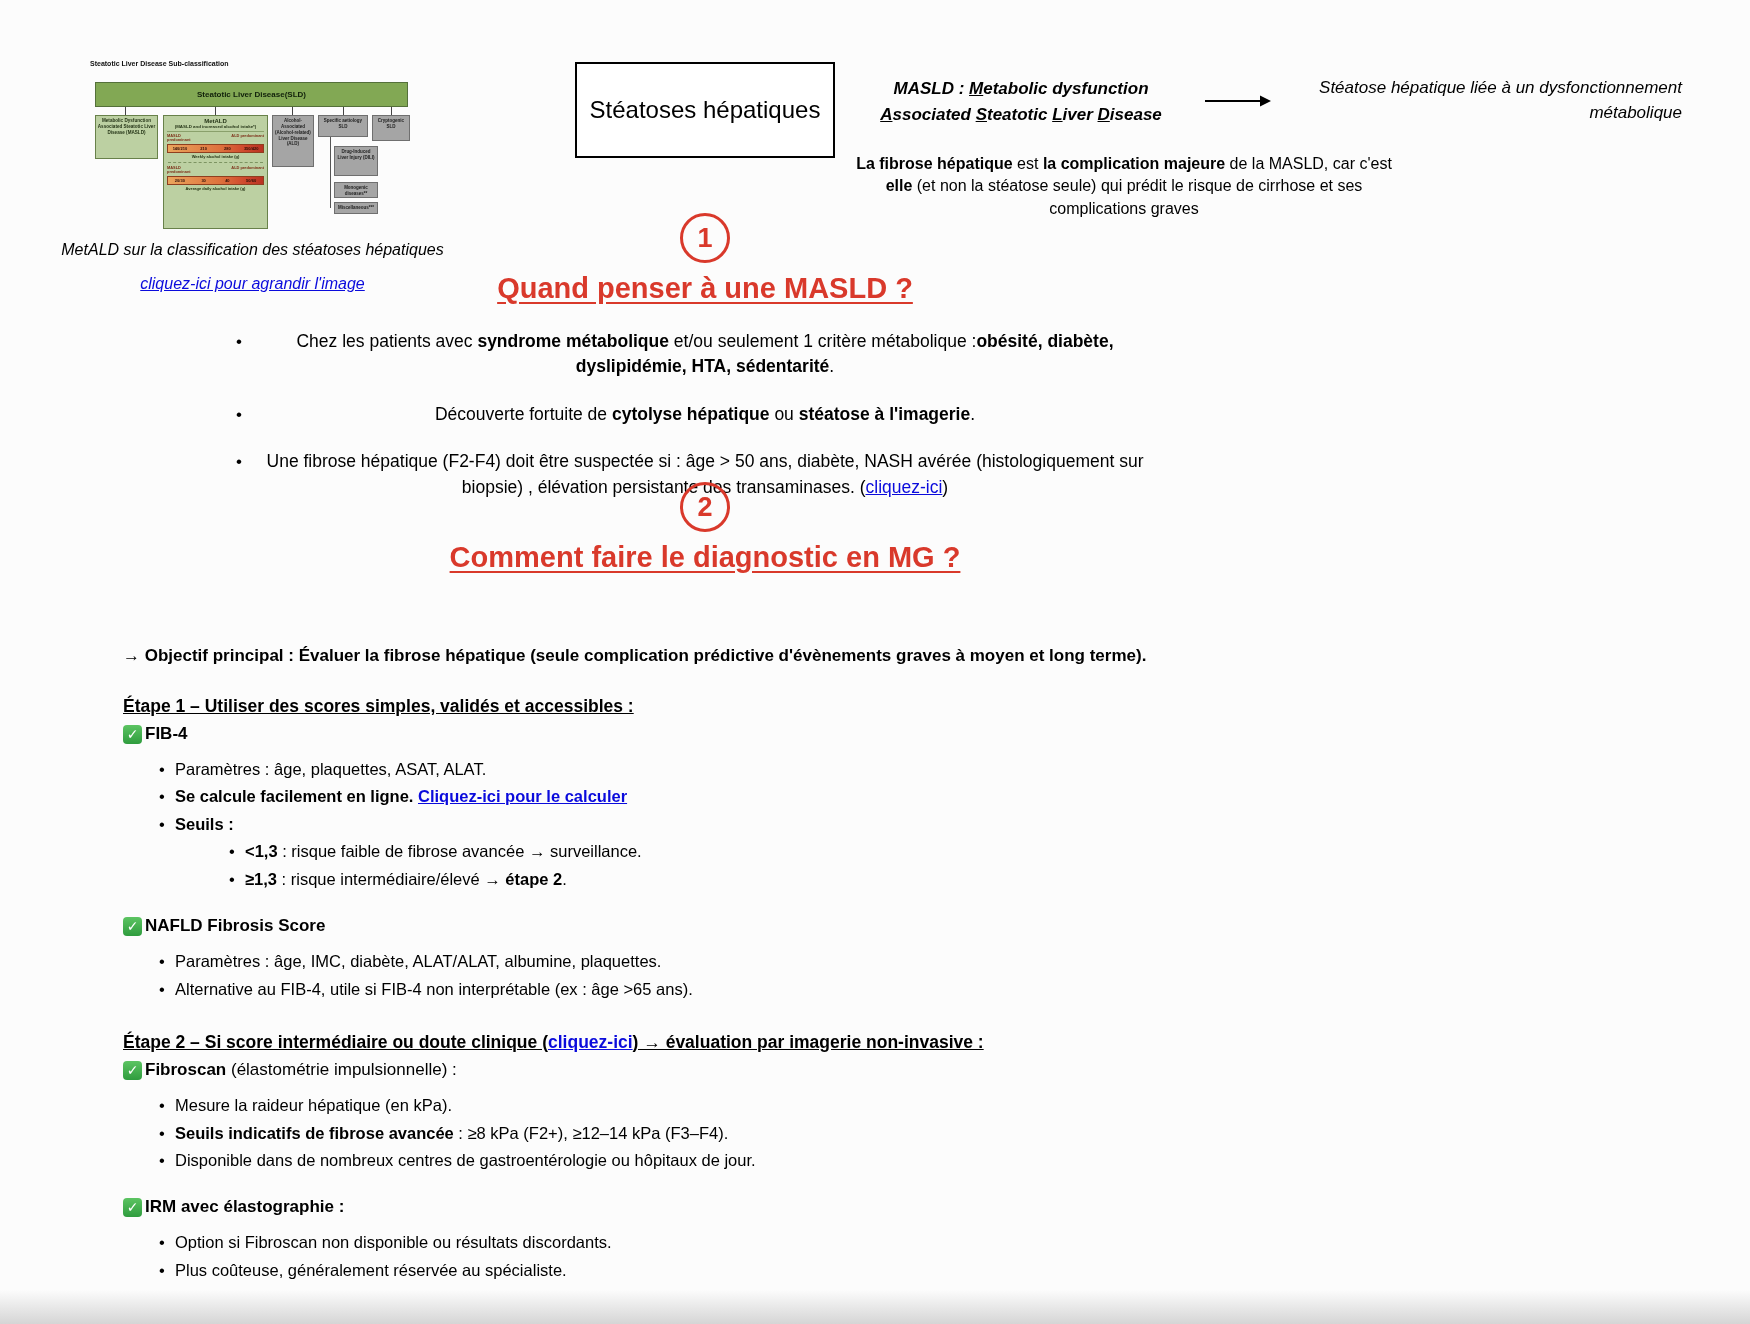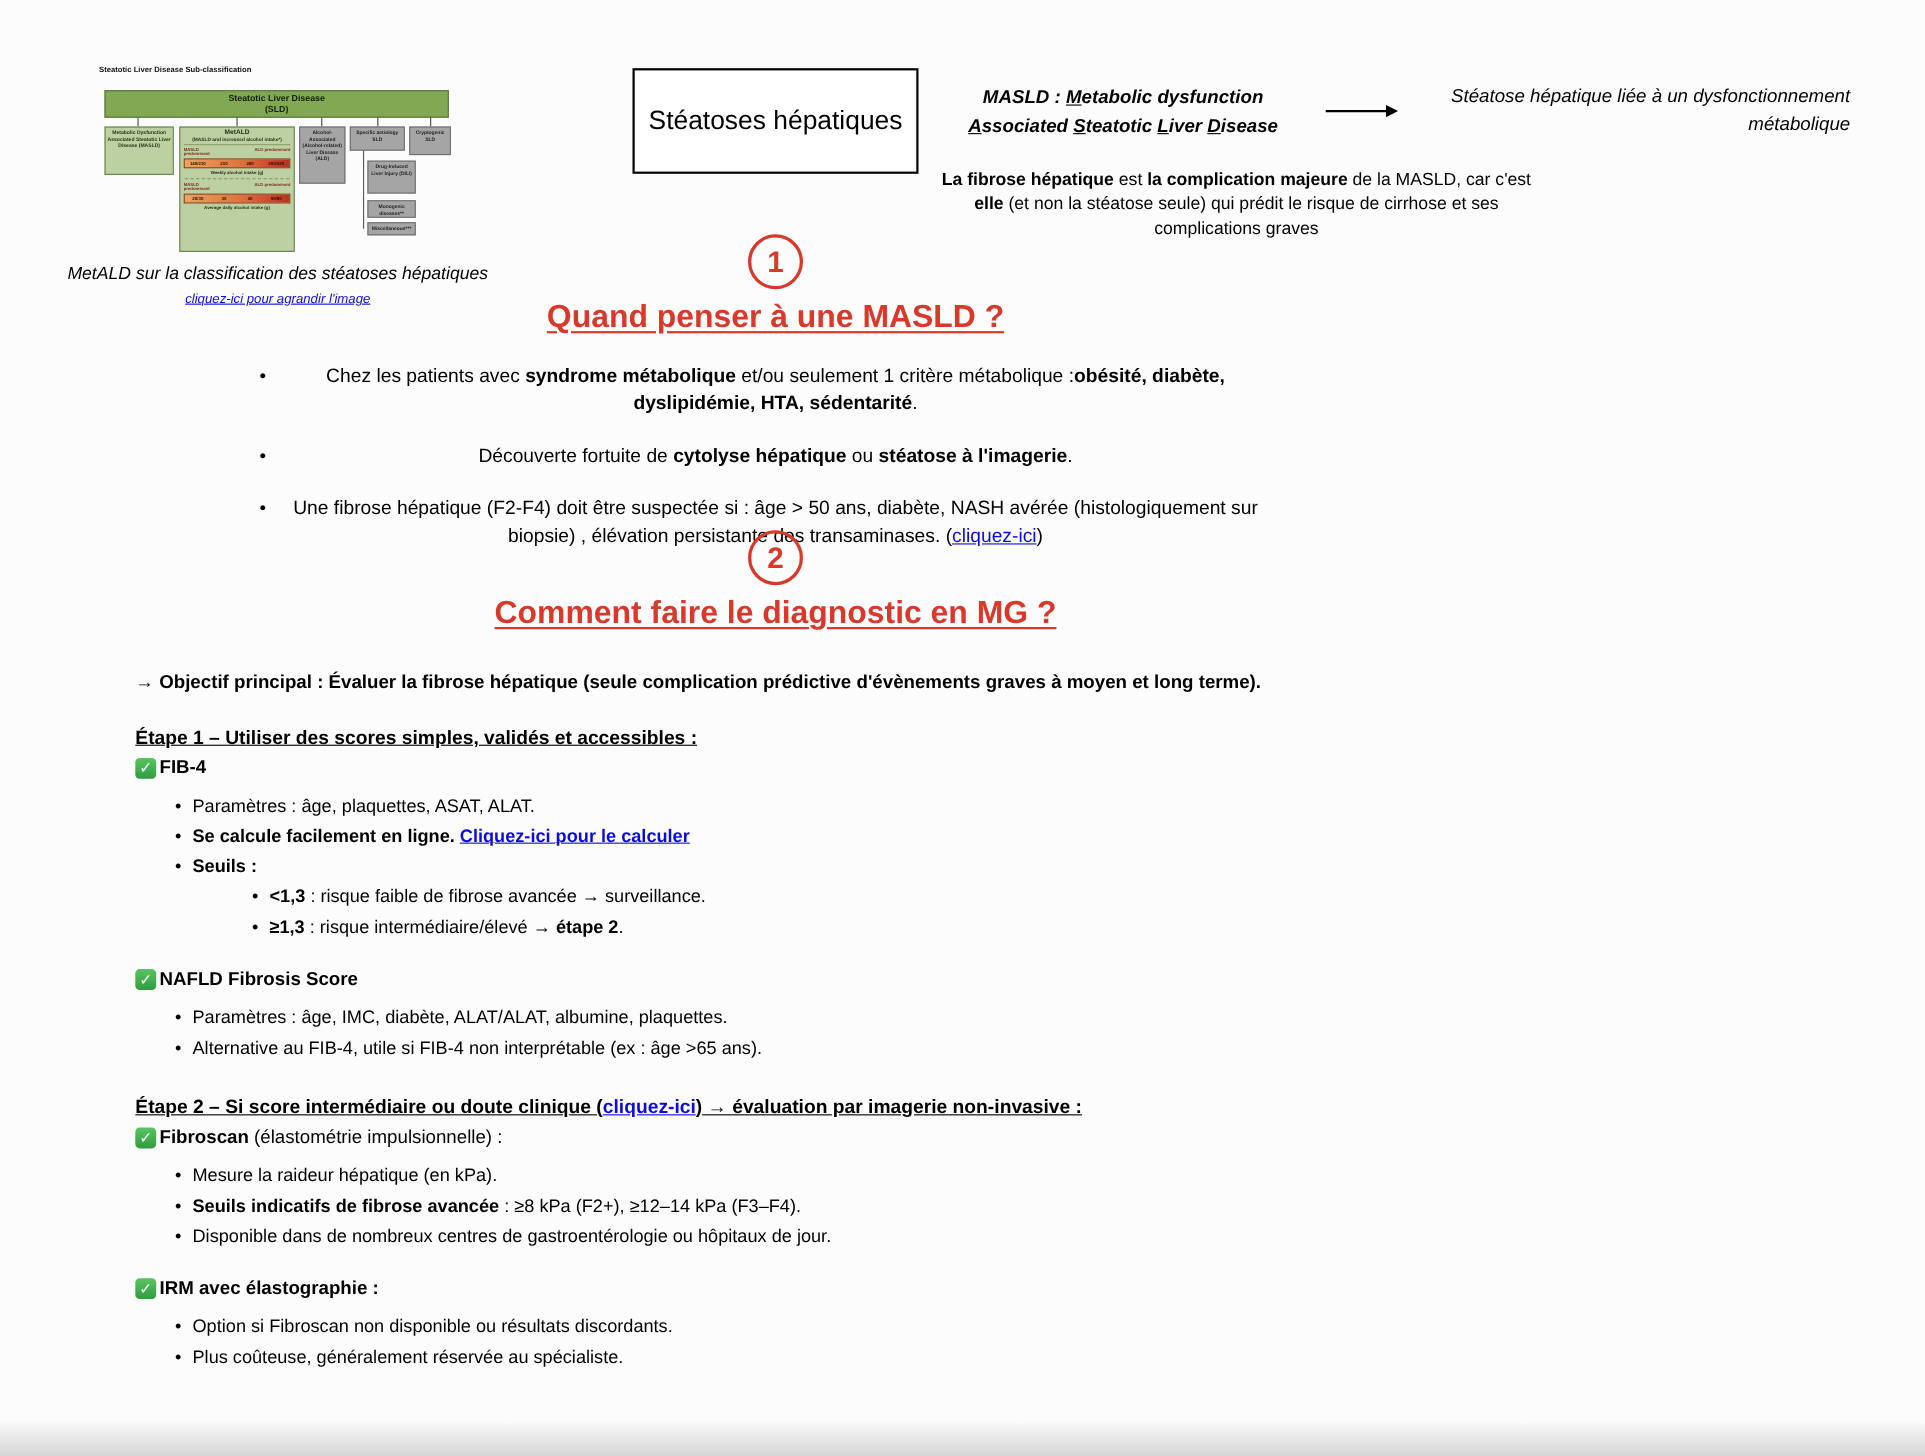--- a/index.html
+++ b/index.html
@@ -8,21 +8,21 @@
   body { font-family:"Liberation Sans","DejaVu Sans",sans-serif; color:#000; }
   .page { position:relative; width:1750px; height:1324px; background:#fcfcfc; overflow:hidden; }
 
   .b { font-weight:700; } .i { font-style:italic; } .u { text-decoration:underline; }
   .lnk { color:var(--link,#0b0bdc); text-decoration:underline; cursor:pointer; }
 
   
   .thumb { position:absolute; left:88px; top:58px; width:324px; height:174px; font-family:"Liberation Sans",sans-serif; }
   .t-title { position:absolute; left:2px; top:2px; font-size:7px; font-weight:700; color:#111; }
   .t-root { position:absolute; left:7px; top:24px; width:313px; height:25px; background:#82a854; border:1px solid #54703a;
-            display:flex; flex-direction:column; align-items:center; justify-content:center; font-size:8px; font-weight:700; color:#10200a; line-height:1.2; }
+            display:flex; align-items:center; justify-content:center; font-size:8px; font-weight:700; color:#10200a; line-height:1.2; }
   .t-vline { position:absolute; width:1px; height:8px; background:#444; top:49px; }
   .t-box { position:absolute; border:1px solid #68814a; background:#bcd0a2; font-weight:700; text-align:center; color:#253517; padding:2px 1px; }
   .t-box.gray { background:#a5a5a5; border-color:#6f6f6f; color:#1d1d1d; }
   .t-masld { left:7px; top:57px; width:63px; height:44px; font-size:4.6px; line-height:1.35; }
   .t-metald { left:75px; top:57px; width:105px; height:114px; font-size:4.6px; padding:2px 3px; }
   .t-mtitle { font-size:6px; font-weight:700; }
   .t-msub { font-size:4.4px; font-weight:700; border-bottom:1px solid #8aa06b; padding-bottom:2px; margin-bottom:2px; }
   .t-lblrow { display:flex; justify-content:space-between; font-size:3.9px; font-weight:700; color:#7c2d16; line-height:1.15; margin:1px 0; }
   .t-lblrow span { width:36%; }
   .t-lblrow .l { text-align:left; } .t-lblrow .r { text-align:right; }
@@ -32,21 +32,21 @@
   .t-dash { border-top:1px dashed #7d9462; margin:3px 1px; }
   .t-ald { left:184px; top:57px; width:42px; height:52px; font-size:4.5px; line-height:1.3; }
   .t-spec { left:230px; top:57px; width:50px; height:22px; font-size:4.5px; line-height:1.3; }
   .t-crypto { left:284px; top:57px; width:38px; height:26px; font-size:4.5px; line-height:1.3; }
   .t-dili { left:246px; top:88px; width:44px; height:30px; font-size:4.5px; line-height:1.3; }
   .t-mono { left:246px; top:124px; width:44px; height:16px; font-size:4.5px; line-height:1.3; }
   .t-misc { left:246px; top:144px; width:44px; height:12px; font-size:4.5px; line-height:1.2; }
   .t-bracket { position:absolute; left:242px; top:79px; width:1px; height:71px; background:#555; }
 
   .thumb-caption { position:absolute; left:50px; top:240px; width:405px; text-align:center; font-style:italic; font-size:16px; line-height:1.3; }
-  .thumb-link { display:block; margin-top:3px; font-size:12px; }
+  .thumb-link { display:block; margin-top:13px; font-size:16px; }
 
   
   .title-box { position:absolute; left:575px; top:62px; width:260px; height:96px; border:2px solid #000; background:#fff;
                display:flex; align-items:center; justify-content:center; font-size:24px; }
   .def-row { position:absolute; left:866px; top:76px; width:816px; display:flex; align-items:flex-start;gap:20px; }
   .masld-def { width:310px; text-align:center; font-size:17px; line-height:1.5; }
   .arrow-wrap { width:84px; display:flex; justify-content:center; margin-top:18px; }
   .french-def { flex:1; text-align:right; font-style:italic; font-size:17px; line-height:1.45; }
   .fibrose-note { position:absolute; left:845px; top:153px; width:558px; text-align:center; font-size:16px; line-height:1.4; }
 
@@ -54,21 +54,21 @@
   .secwrap { position:absolute; left:150px; width:1110px; text-align:center; }
   .sec1 { top:213px; } .sec2 { top:482px; }
   .badge { width:50px; height:50px; border:3px solid var(--accent,#d9392b); border-radius:50%; margin:0 auto;
            display:flex; align-items:center; justify-content:center; font-size:27px; font-weight:600; color:var(--accent,#d9392b); }
   .red-h { margin:9px 0 0; font-size:29px; font-weight:700; color:var(--accent,#d9392b); text-decoration:underline; text-underline-offset:4px; }
   .center-list { list-style:none; margin:24px auto 0; padding:0; width:1010px; }
   .center-list li { position:relative; text-align:center; font-size:17.5px; line-height:1.45; margin-bottom:22px; padding:0 40px; }
   .center-list li::before { content:"•"; position:absolute; left:36px; top:1px; font-size:17px; }
 
   
-  .lower { position:absolute; left:123px; top:598px; width:1310px; font-size:16.5px; }
+  .lower { position:absolute; left:123px; top:634px; width:1310px; font-size:16.5px; }
   .objectif { margin:12px 0 0; font-size:17px; }
   .step-h { margin:30px 0 0; font-size:17.5px; }
   .check-row { display:flex; align-items:center; margin-top:7px; font-size:17px; }
   .check-row.spaced { margin-top:26px; }
   .check { width:19px; height:19px; border-radius:4px; background:linear-gradient(#5cc462,#2f9c3e); color:#fff;
            font-size:14px; line-height:19px; text-align:center; font-weight:700; margin-right:3px; flex:none; }
   .blist { list-style:none; margin:15px 0 0 36px; padding:0; }
   .blist li { position:relative; padding-left:16px; margin-bottom:6px; line-height:1.3; }
   .blist li::before { content:"•"; position:absolute; left:0; top:0; }
   .blist.sub { margin:2px 0 0 106px; }

